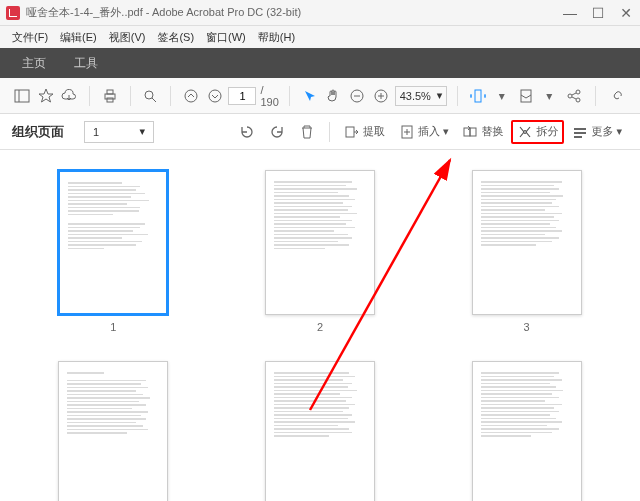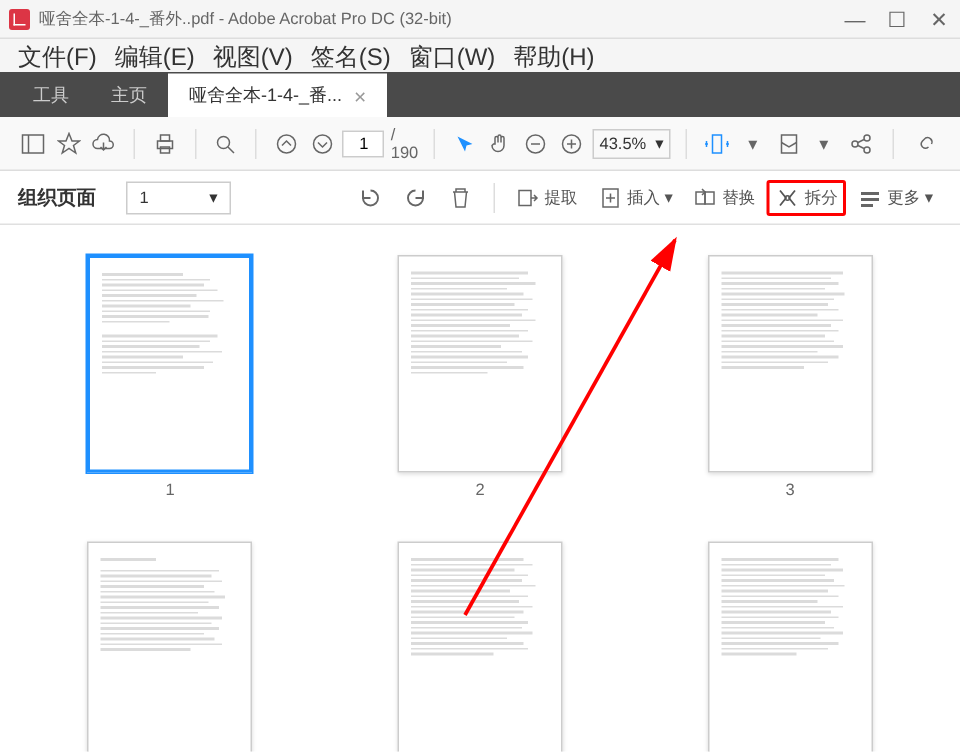--- a/index.html
+++ b/index.html
@@ -3,21 +3,21 @@
 <meta charset="utf-8">
 <style>
 *{box-sizing:border-box;margin:0;padding:0;font-family:"Microsoft YaHei",Arial,sans-serif}
 body{width:640px;height:501px;background:#fff;overflow:hidden;font-size:12px;color:#333}
 .titlebar{height:26px;background:#f5f5f5;display:flex;align-items:center;padding:12px 6px;border-bottom:1px solid #ddd}
 .app-icon{width:14px;height:14px;background:#dc3545;border-radius:2px;margin-right:6px;display:flex;align-items:center;justify-content:center}
 .app-icon::after{content:"";width:7px;height:7px;border:1.5px solid #fff;border-top:none;border-right:none}
 .title-text{flex:1;color:#666;font-size:11px}
 .win-controls{display:flex;gap:12px;color:#666}
 .win-btn{cursor:pointer;font-size:14px;width:16px;text-align:center}
-.menubar{height:22px;background:#f5f5f5;display:flex;align-items:flex-start;padding:0 8px;gap:4px;font-size:16px;color:#333}
+.menubar{height:22px;background:#f5f5f5;display:flex;align-items:center;padding:0 8px;gap:4px;font-size:11px;color:#333}
 .menu-item{padding:2px 4px;cursor:pointer}
 .tabbar{height:30px;background:#4a4a4a;display:flex;align-items:flex-end;padding-left:8px}
 .tab{padding:6px 14px;color:#ccc;font-size:12px;cursor:pointer}
 .tab.active{background:#fff;color:#333;display:flex;align-items:center;gap:8px}
 .tab-close{color:#999;font-size:14px}
 .toolbar{height:36px;background:#f9f9f9;border-bottom:1px solid #ddd;display:flex;align-items:center;padding:0 12px;gap:4px}
 .tb-icon{width:22px;height:22px;display:flex;align-items:center;justify-content:center;color:#666;cursor:pointer;border-radius:3px}
 .tb-sep{width:1px;height:20px;background:#ddd;margin:0 6px}
 .page-input{display:flex;align-items:center;gap:4px;font-size:11px;color:#666}
 .page-input input{width:28px;height:18px;border:1px solid #ccc;text-align:center;font-size:11px}
@@ -58,26 +58,22 @@
 <div class="menubar">
   <span class="menu-item">文件(F)</span>
   <span class="menu-item">编辑(E)</span>
   <span class="menu-item">视图(V)</span>
   <span class="menu-item">签名(S)</span>
   <span class="menu-item">窗口(W)</span>
   <span class="menu-item">帮助(H)</span>
 </div>
 
 <div class="tabbar">
+  <div class="tab">主页</div>
   <div class="tab">工具</div>
-  <div class="tab">主页</div>
-  <div class="tab active">
-    <span>哑舍全本-1-4-_番...</span>
-    <span class="tab-close">×</span>
-  </div>
 </div>
 
 <div class="toolbar">
   <span class="tb-icon">
       <svg width="16" height="16">
         <rect x="1" y="2" width="14" height="12" fill="none" stroke="#666"></rect>
         <line x1="5" y1="2" x2="5" y2="14" stroke="#666"></line>
       </svg>
     </span>
   <span class="tb-icon">

